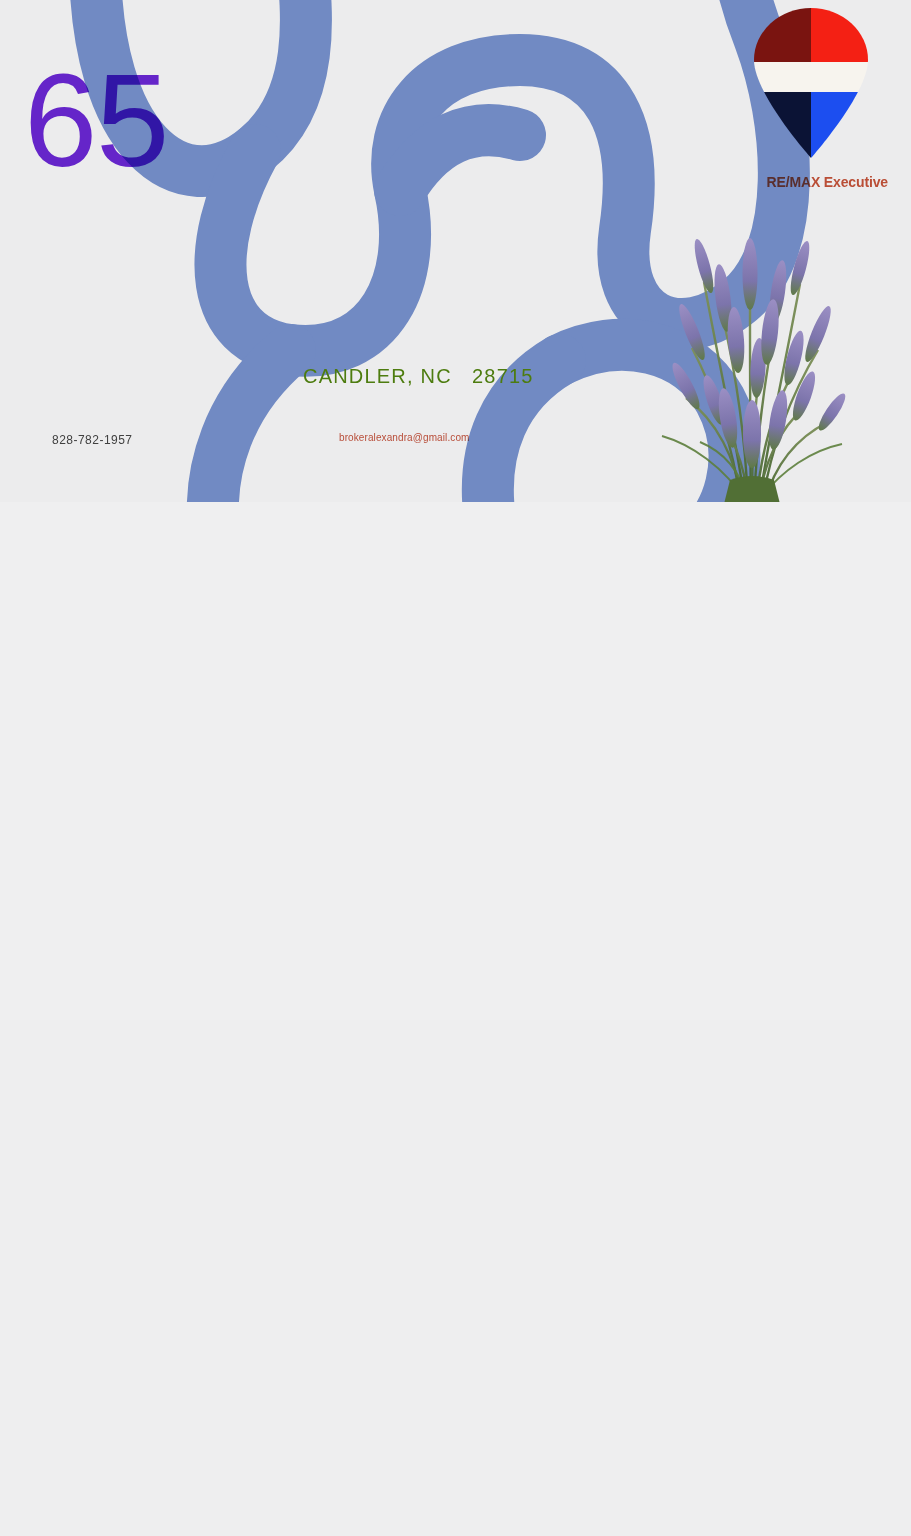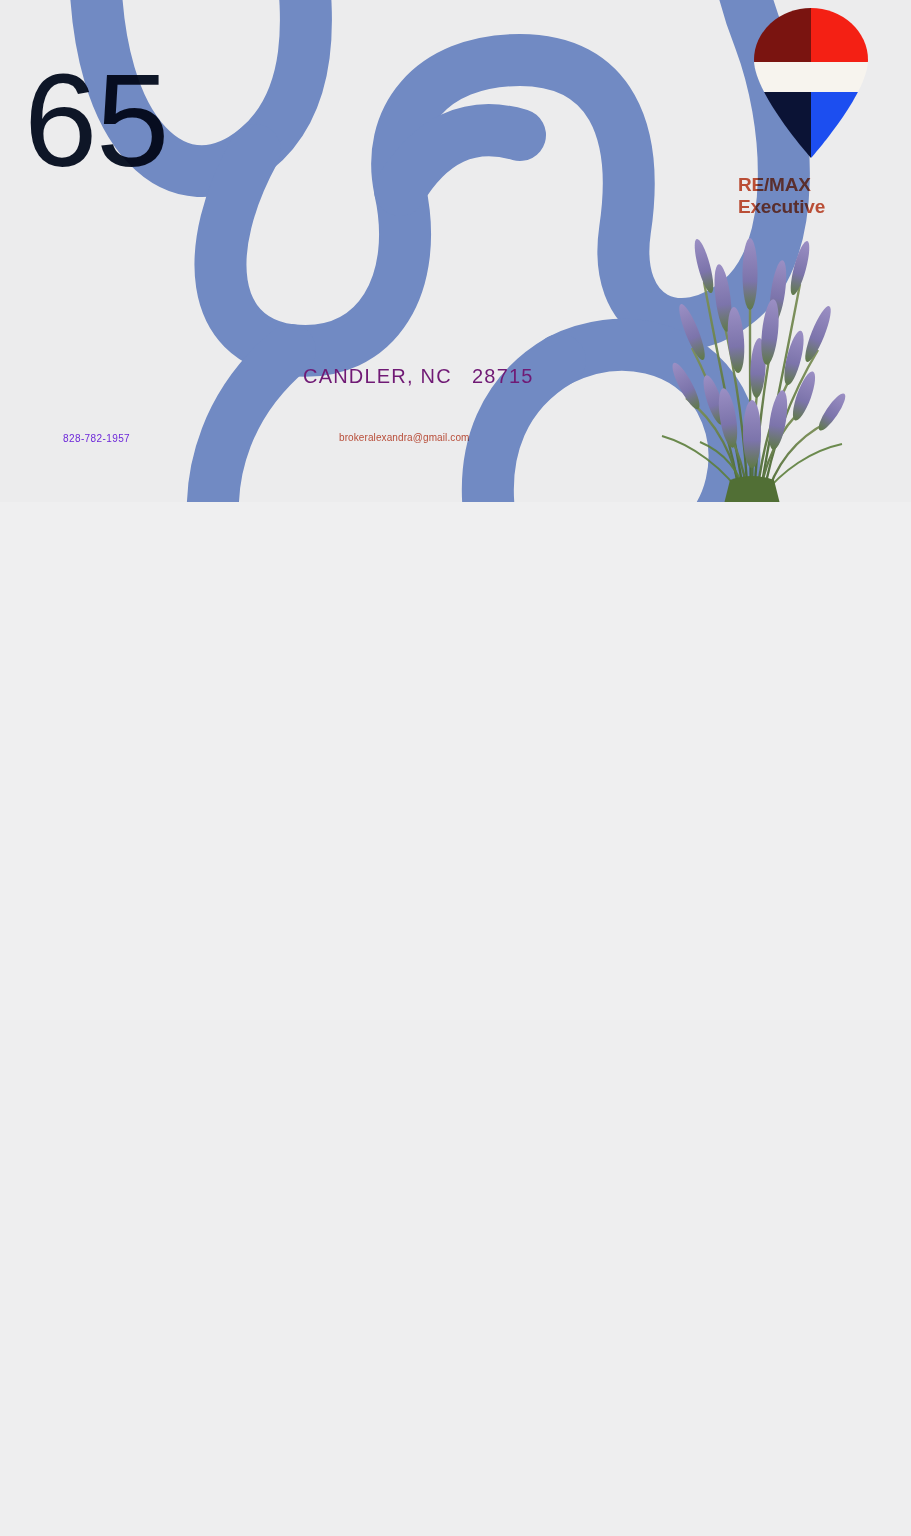--- a/index.html
+++ b/index.html
@@ -14,44 +14,44 @@
   #sec-hero     { top:0;    height:502px;  background:#ececed; }
   #sec-summary  { top:502px; height:518px; background:#efeff0; }
   #sec-location { top:1020px; height:516px; background:#eeeeef; }
 
   
   .wave-layer {
     position:absolute; inset:0; mix-blend-mode:multiply;
     pointer-events:none;
   }
   .hero-title {
-    position:absolute; color:#0f172a; mix-blend-mode:multiply;
+    position:absolute; color:#6d28d9; mix-blend-mode:multiply;
     font-weight:300; letter-spacing:-0.01em; line-height:0.9;
     white-space:nowrap;
   }
   #hero-num { left:24px; top:62px; font-size:132px; }
   #hero-name{ left:20px; top:216px; font-size:132px; letter-spacing:0.01em;}
   #hero-addr{
-    position:absolute; left:303px; top:365px; color:#701a75;
+    position:absolute; left:303px; top:365px; color:#4d7c0f;
     font-size:20px; font-weight:400; letter-spacing:0.06em; white-space:pre;
   }
   #hero-phone{
-    position:absolute; left:52px; top:433px; color:#6d28d9;
-    font-size:10px; letter-spacing:0.04em;margin-left:11px;
+    position:absolute; left:52px; top:433px; color:#404040;
+    font-size:12px; letter-spacing:0.04em;
   }
   #hero-email{
     position:absolute; left:339px; top:432px; color:#c8553f;
     font-size:10px; letter-spacing:0.01em; mix-blend-mode:multiply;
   }
 
   
   #remax-logo { position:absolute; left:748px; top:8px; width:126px; height:150px; }
   #remax-label {
-    position:absolute; left:738px; top:174px; width:150px; text-align:left;
-    color:#c9543a; font-size:19px; font-weight:600; letter-spacing:-0.01em;
+    position:absolute; left:738px; top:174px; width:150px; text-align:right;
+    color:#c9543a; font-size:14px; font-weight:600; letter-spacing:-0.01em;
     mix-blend-mode:multiply;
   }
 
   
   #lavender { position:absolute; left:628px; top:222px; width:250px; height:282px; }
 </style>
 </head>
 <body>
 
 <div class="section" id="sec-hero">

